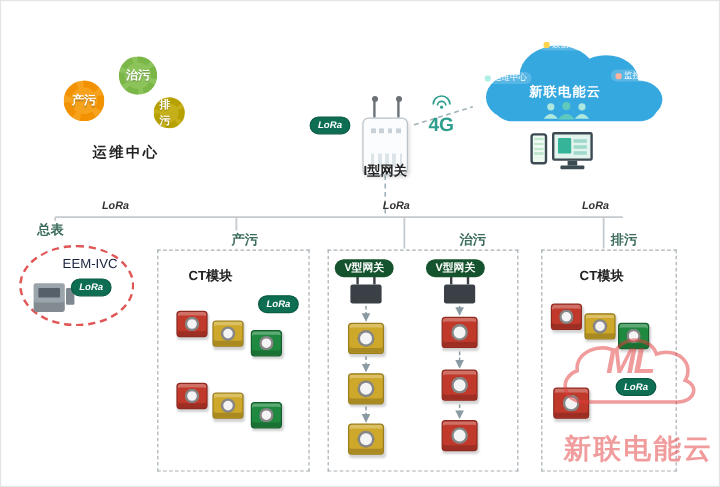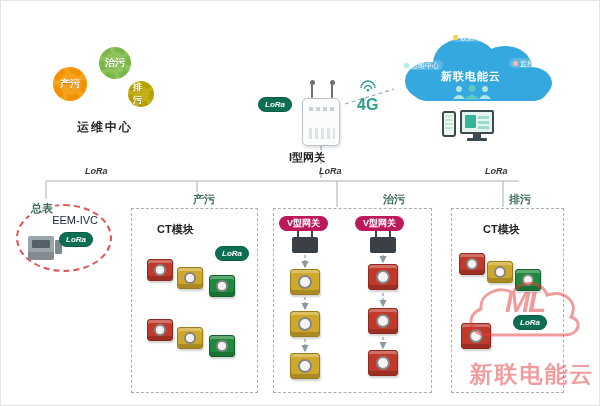--- a/index.html
+++ b/index.html
@@ -36,21 +36,21 @@
   .gw-body::after  { content:""; position:absolute; left:6px; bottom:6px; width:26px; height:11px;
              background:repeating-linear-gradient(90deg,#dde4e8 0 3px,transparent 3px 6px); }
   .antenna { position:absolute; width:2px; height:14px; background:#6b7278; border-radius:1px; z-index:2; }
   .antenna::after { content:""; position:absolute; top:-4px; left:-1.5px; width:5px; height:5px;
                     background:#6b7278; border-radius:50%; }
 
   
   .badge-lora { position:absolute; background:#0d6e54; color:#fff; font-size:8px;
                 font-style:italic; font-weight:bold; line-height:1; padding:2.5px 6px;
                 border-radius:9px; border:1px solid #0b5b45; z-index:4; }
-  .pill-vgw { position:absolute; background:#be185d; color:#fff; font-size:9px; font-weight:bold;
+  .pill-vgw { position:absolute; background:#14532d; color:#fff; font-size:9px; font-weight:bold;
               line-height:1; padding:3px 8px; border-radius:9px; z-index:4; }
   .plain-label { position:absolute; font-size:11px; font-weight:bold; color:#222; z-index:3; }
   .box-title { position:absolute; font-size:11px; font-weight:bold; color:#3a6b5b;
                background:#fff; padding:0 2px; z-index:3; }
   .lora-bus { position:absolute; font-size:9px; font-weight:bold; font-style:italic;
               color:#333; z-index:3; }
 
   
   .net4g { position:absolute; left:356px; top:77px; z-index:2; text-align:center; }
   .net4g .g-label { font-size:16px; font-weight:bold; color:#2f9e8e; }
@@ -157,21 +157,21 @@
   </div>
   <div class="gear" id="gear-discharge">
     <span>排污</span>
   </div>
   <div class="gear-caption">运维中心</div>
 
   <div class="antenna" style="left:310px; top:83px;"></div>
   <div class="antenna" style="left:330px; top:83px;"></div>
   <div class="gw-body"></div>
   <span class="badge-lora" style="left:257px; top:96px;">LoRa</span>
-  <div class="plain-label" style="left:288px; top:149px; width:64px; text-align:left;">I型网关</div>
+  <div class="plain-label" style="left:288px; top:134px; width:64px; text-align:center;">I型网关</div>
 
   <div class="net4g">
     <svg width="20" height="13">
       <path d="M3 9 a7 7 0 0 1 14 0" stroke="#2f9e8e" stroke-width="1.4" fill="none"></path>
       <path d="M6.5 10 a3.5 3.5 0 0 1 7 0" stroke="#2f9e8e" stroke-width="1.4" fill="none"></path>
       <circle cx="10" cy="11.3" r="1.3" fill="#2f9e8e"></circle>
     </svg>
     <div class="g-label">4G</div>
   </div>
 
@@ -212,21 +212,21 @@
 
   <div class="phone"></div>
   <div class="monitor"></div>
   <div class="monitor-stand"></div>
   <div class="monitor-base"></div>
 
   <span class="lora-bus" style="left:84px;  top:165px;">LoRa</span>
   <span class="lora-bus" style="left:318px; top:165px;">LoRa</span>
   <span class="lora-bus" style="left:484px; top:165px;">LoRa</span>
 
-  <div class="box-title" style="left:28px; top:200px;">总表</div>
+  <div class="box-title" style="left:28px; top:183px;">总表</div>
   <div class="meter-ellipse"></div>
   <div class="meter-model">EEM-IVC</div>
   <span class="badge-lora" style="left:58px; top:231px;">LoRa</span>
   <div class="meter-device"></div>
 
   <div class="dashed-box" style="left:130px; top:207px; width:127px; height:185px;"></div>
   <div class="box-title" style="left:190px; top:191px;">产污</div>
   <div class="plain-label" style="left:156px; top:221px;">CT模块</div>
   <span class="badge-lora" style="left:214px; top:245px;">LoRa</span>
   <div class="ct sm red" style="left:146px; top:258px;"></div>

